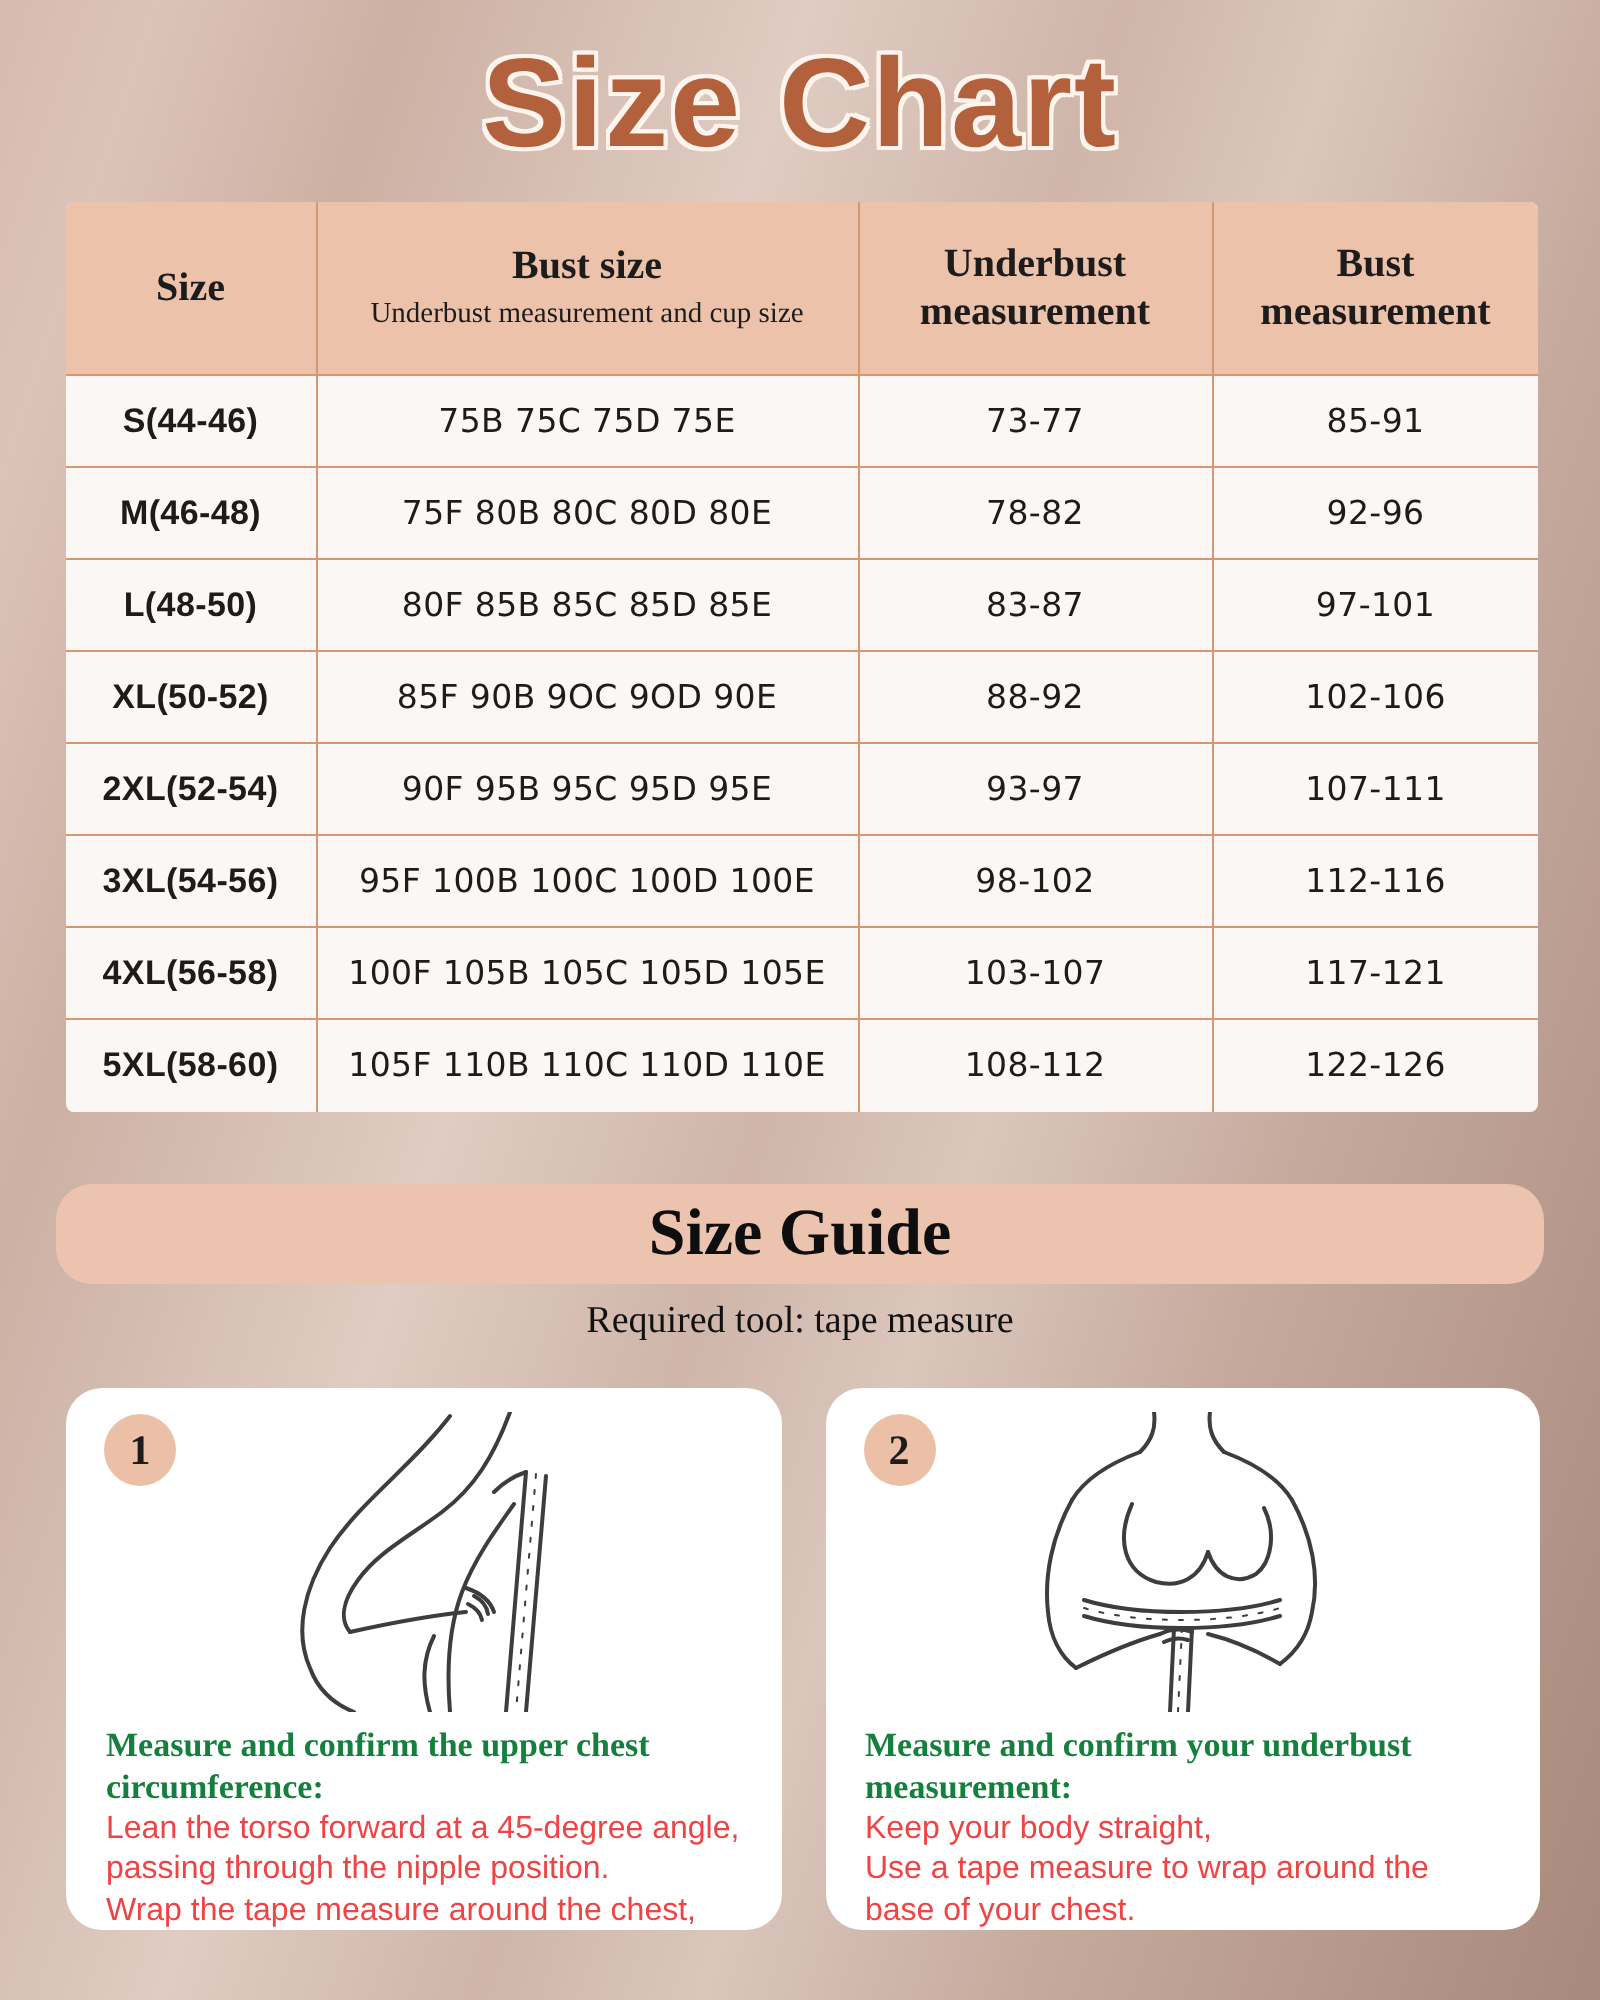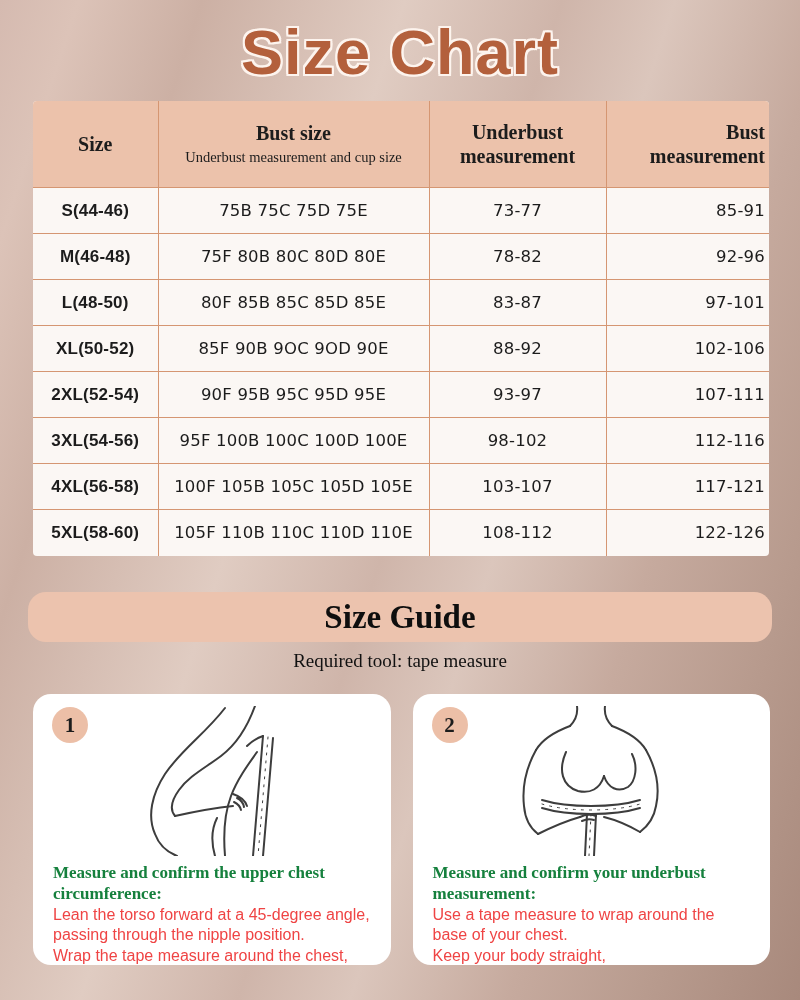--- a/index.html
+++ b/index.html
@@ -39,21 +39,21 @@
   .size-table tbody tr{height:46px;}
   .size-table tbody td{
     font-family:"DejaVu Sans",sans-serif;font-size:16.5px;letter-spacing:.2px;
   }
   .size-table tbody td.size-cell{
     font-family:"Liberation Sans",sans-serif;font-weight:bold;font-size:17px;
   }
   .size-table tr:first-child th{border-top:none;}
   .size-table tr:last-child td{border-bottom:none;}
   .size-table th:first-child,.size-table td:first-child{border-left:none;}
-  .size-table th:last-child,.size-table td:last-child{border-right:none;text-align:right;}
+  .size-table th:last-child,.size-table td:last-child{border-right:none;}
   
   .guide-pill{
     position:absolute;top:592px;left:28px;width:744px;height:50px;
     background:#ecc3ae;border-radius:18px;
     display:flex;align-items:center;justify-content:center;
   }
   .guide-pill .guide-title{
     font-family:"Liberation Serif",serif;font-weight:bold;font-size:33px;color:#0e0e0e;
   }
   .guide-sub{
@@ -214,19 +214,19 @@
           <path d="M66,94 C92,102 138,102 164,94"></path>
           <path d="M66,102 C92,110 138,110 164,102"></path>
           <path d="M66,98 C92,106 138,106 164,98" stroke-width="1" stroke-dasharray="2 6"></path>
           <line x1="111" y1="108" x2="109" y2="150"></line>
           <line x1="120" y1="108" x2="118" y2="150"></line>
           <line x1="115" y1="108" x2="113" y2="150" stroke-width="1" stroke-dasharray="2 6"></line>
         </svg>
       </div>
       <div class="card-text">
         <div class="card-heading">Measure and confirm your underbust measurement:</div>
+        <div class="card-line">Keep your body straight,</div>
         <div class="card-line">Use a tape measure to wrap around the base of your chest.</div>
-        <div class="card-line">Keep your body straight,</div>
       </div>
     </div>
 
   </div>
 </div>
 
 </body></html>

